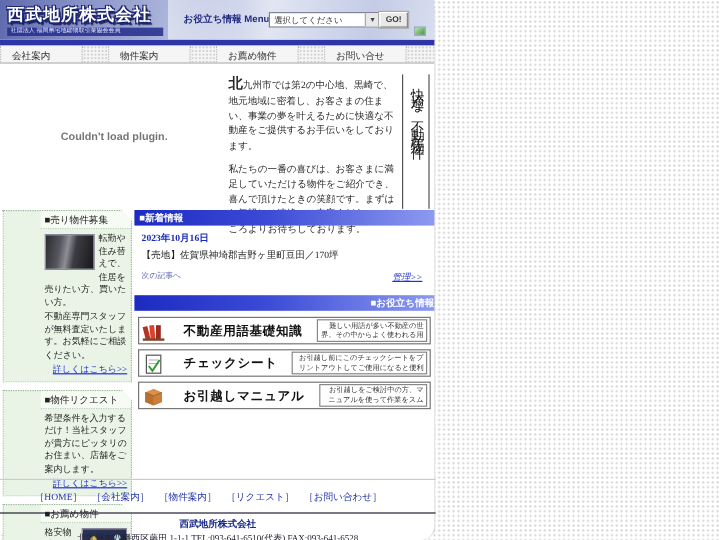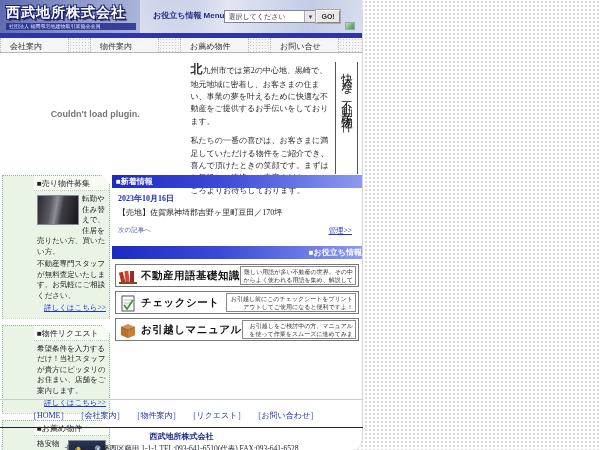--- a/index.html
+++ b/index.html
@@ -67,27 +67,27 @@
   .cols { display:flex; align-items:flex-start; }
   .sidebar { width:109px; margin-left:2px; }
   .maincol { width:250px; margin-left:2px; }
 
   
   .news-body { padding:5px 4px 4px 6px; }
   .news-date { color:#1c2ab8; font-size:8px; font-weight:bold; }
   .news-entry { color:#222; font-size:8px; margin-top:3px; }
   .news-links { display:flex; justify-content:space-between; margin-top:8px; padding-right:6px; }
   .news-next { font-size:6.5px; color:#5560a8; text-decoration:none; }
-  .news-manage { font-size:7.5px; color:#2233cc; text-decoration:underline; }
+  .news-manage { font-size:7.5px; color:#2233cc; text-decoration:underline;font-style:italic; }
 
   
   .ui-wrap { margin-top:6px;text-align:right; }
   .ui-items { padding:5px 3px 0 3px; }
   .ui-row { display:flex; align-items:center; border:1px solid #777; background:#fff; height:23px;
-    margin-bottom:4px; padding:1px 2px; cursor:pointer; }
+    margin-bottom:4px; padding:1px 2px; cursor:pointer;gap:12px; }
   .ui-icon { width:20px; height:18px; margin-right:3px; flex:none; }
   .ui-title { font-size:10.5px; font-weight:bold; color:#111; white-space:nowrap; letter-spacing:.5px; }
   .ui-desc { margin-left:auto; width:130px; border:1px solid #888; font-size:6px; line-height:1.35;
     color:#333; padding:1px 2px; height:19px; overflow:hidden; }
 
   
   .sb-section { margin-bottom:6px; border:1px dotted #9bb59b; background:#eaf4e6;
     clip-path:polygon(0 0, calc(100% - 9px) 0, 100% 9px, 100% 100%, 0 100%);padding-left:31px; }
   .sb-header { font-size:8px; color:#222; padding:2px 3px 1px 3px; background:#f6fbf4; border-bottom:1px dotted #b8ccb8; }
   .sb-body { padding:3px 3px 4px 3px; font-size:7.5px; line-height:1.4; color:#222; }

